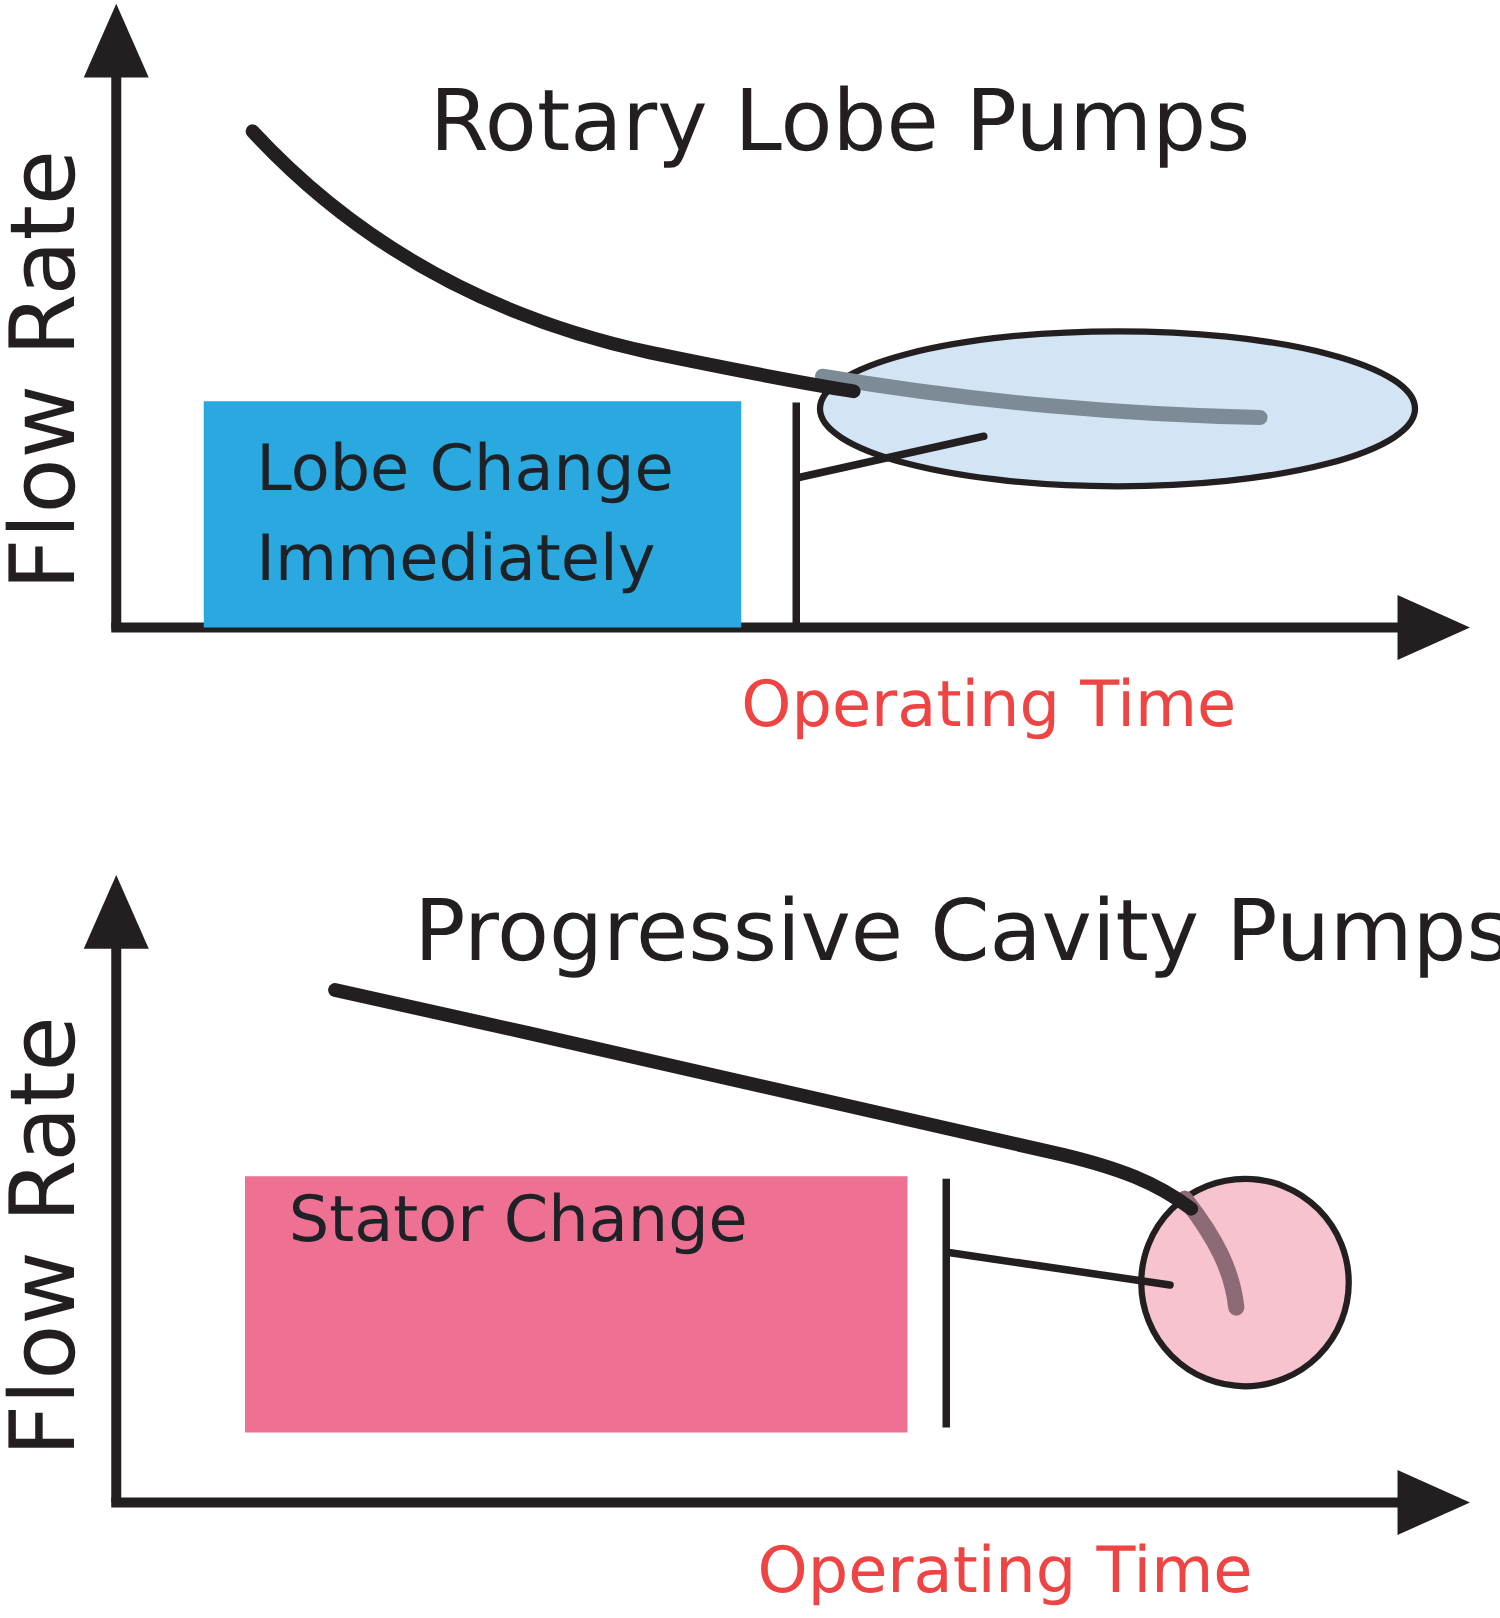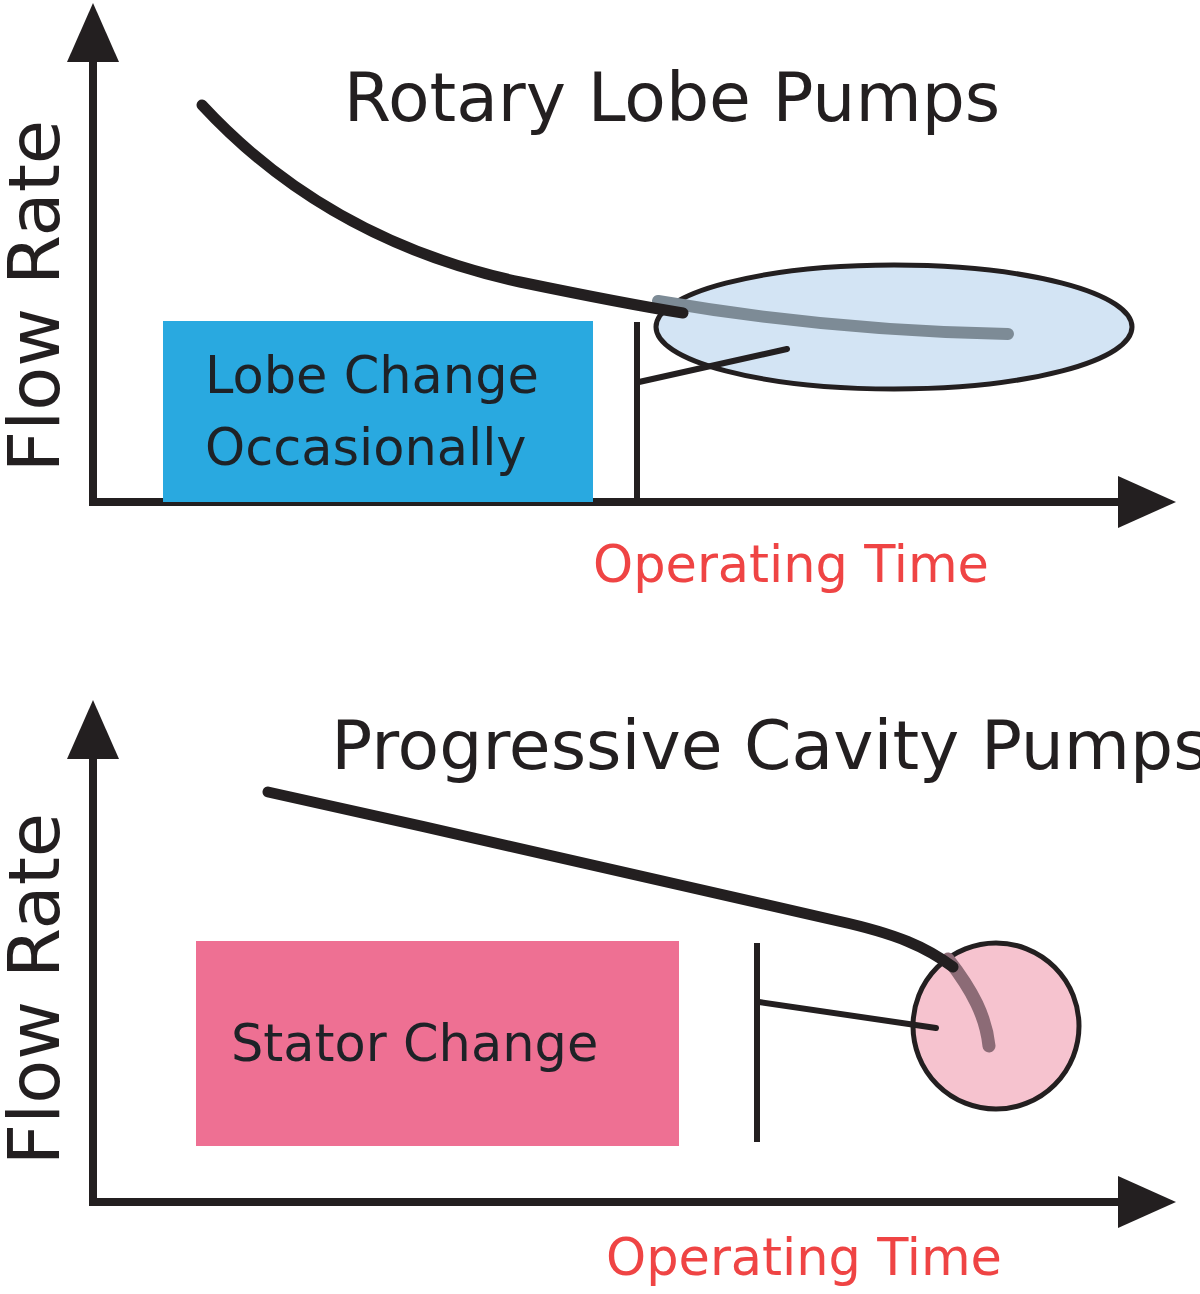--- a/index.html
+++ b/index.html
@@ -43,21 +43,21 @@
     position: absolute;
     display: flex;
     flex-direction: column;
     justify-content: center;
     font-size: 51px;
     line-height: 1.41;
     color: #1e2227;
     box-sizing: border-box;
   }
   .callout-box.blue { background: #29a9e0; left: 163px; top: 321px; width: 430px; height: 181px; padding-left: 42px; }
-  .callout-box.pink { background: #ee7093; left: 196px; top: 941px; width: 483px; height: 205px; padding-left: 35px; }
+  .callout-box.pink { background: #ee7093; left: 196px; top: 941px; width: 530px; height: 205px; padding-left: 35px; justify-content: space-between; }
   .callout-line { white-space: nowrap; }
 </style>
 </head>
 <body>
 
 <div id="stage">
 
   <svg id="diagram-svg" viewBox="0 0 1200 1294" xmlns="http://www.w3.org/2000/svg">
 
     <g>
@@ -96,21 +96,21 @@
   </svg>
 
   <div class="chart-title" style="left:672px; top:22px;margin-top:40px;">Rotary Lobe Pumps</div>
 
   <div class="y-label" style="left:34px; top:296px;">Flow Rate</div>
 
   <div class="x-label" style="left:791px; top:564px;">Operating Time</div>
 
   <div class="callout-box blue">
     <div class="callout-line">Lobe Change</div>
-    <div class="callout-line">Occasionally</div>
+    <div class="callout-line">Immediately</div>
   </div>
 
   <div class="chart-title" style="left:770px; top:710px;">Progressive Cavity Pumps</div>
 
   <div class="y-label" style="left:34px; top:989px;">Flow Rate</div>
 
   <div class="x-label" style="left:804px; top:1257px;">Operating Time</div>
 
   <div class="callout-box pink">
     <div class="callout-line">Stator Change</div>

